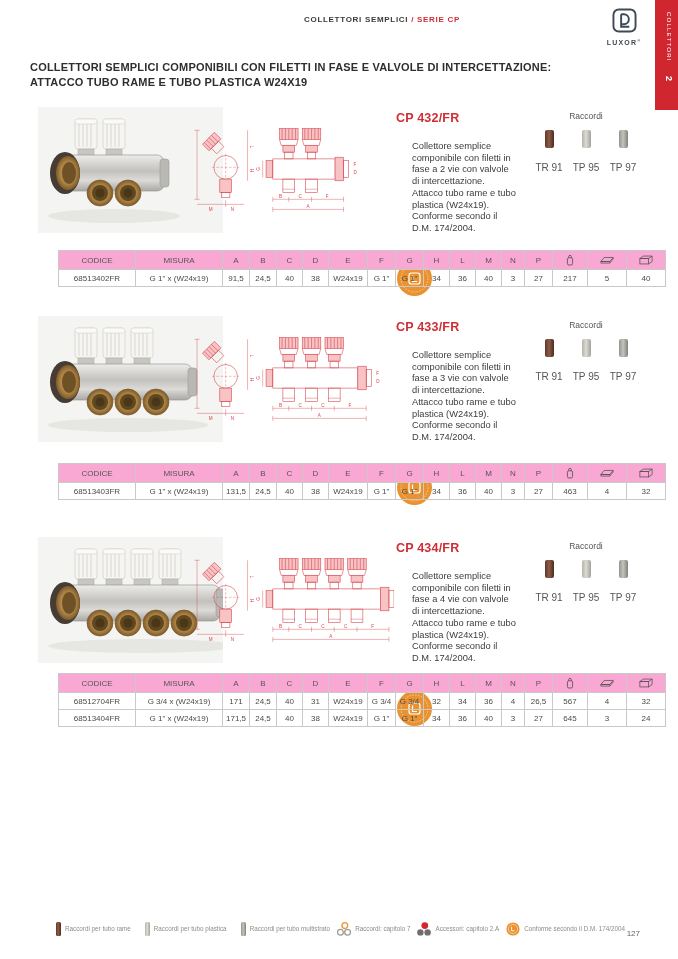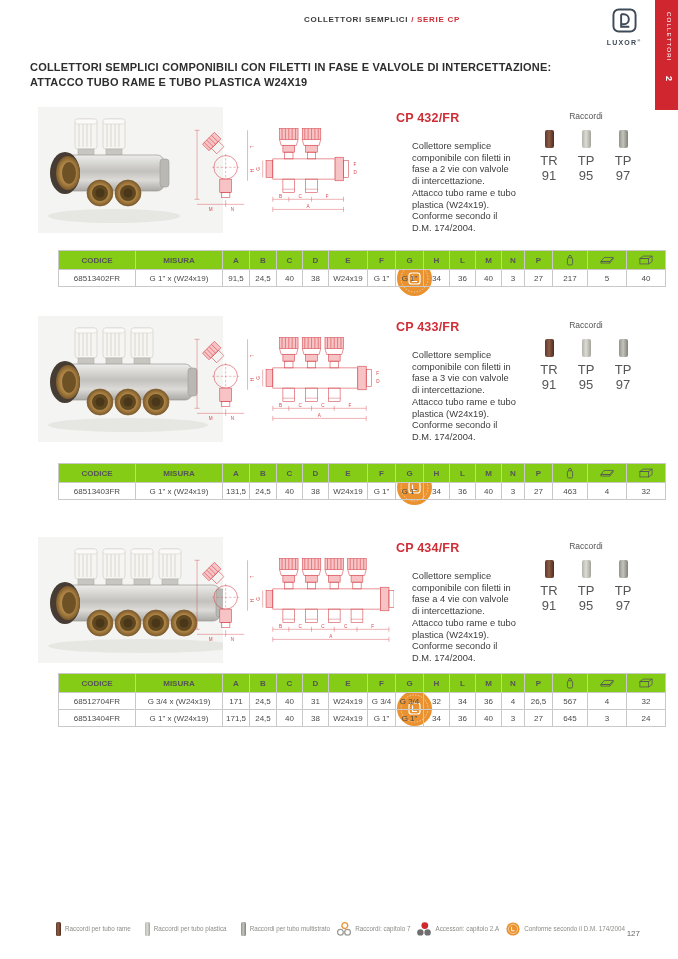--- a/index.html
+++ b/index.html
@@ -32,28 +32,28 @@
   .info p{font-size:9.3px;color:#3c3c3c;line-height:1.26;margin:16px;}
   .badge{margin-top:9px;width:37px;height:37px;}
   .raccordi{position:absolute;left:528px;top:6px;width:116px;text-align:center;}
   .raccordi-title{font-size:8.5px;color:#555;margin-bottom:9px;}
   .fits{display:flex;justify-content:space-between;padding:0 4px;}
   .fit{width:34px;display:flex;flex-direction:column;align-items:center;gap:5px;}
   .fit-icon{width:9px;height:18px;border-radius:2px;}
   .tr91{background:linear-gradient(90deg,#5e372a,#8d5c46 45%,#4c2b20);}
   .tp95{background:linear-gradient(90deg,#b4b3ab,#dcdbd4 45%,#a3a29a);}
   .tp97{background:linear-gradient(90deg,#93938b,#c4c4bc 45%,#82827a);}
-  .fit-label{font-size:13px;color:#555;}
+  .fit-label{font-size:10px;color:#555;margin-top:9px;}
 
   
   .spec{position:absolute;left:58px;width:564px;border-collapse:collapse;table-layout:fixed;}
   .t1{top:250px;} .t2{top:463px;} .t3{top:673px;}
   .spec th,.spec td{border:1px solid #c9c9c9;font-size:8px;text-align:center;color:#4a4a4a;
                     height:16px;padding:0 1px;overflow:hidden;white-space:nowrap;}
-  .spec thead th{background:#84cc16;color:#555;font-weight:bold;height:18px;}
+  .spec thead th{background:#f9a8d4;color:#555;font-weight:normal;height:18px;}
   .spec th:nth-child(1),.spec td:nth-child(1){width:74px;}
   .spec th:nth-child(2),.spec td:nth-child(2){width:84px;}
   .spec th:nth-child(3),.spec td:nth-child(3){width:24px;}
   .spec th:nth-child(4),.spec td:nth-child(4){width:24px;}
   .spec th:nth-child(5),.spec td:nth-child(5){width:23px;}
   .spec th:nth-child(6),.spec td:nth-child(6){width:23px;}
   .spec th:nth-child(7),.spec td:nth-child(7){width:36px;}
   .spec th:nth-child(8),.spec td:nth-child(8){width:25px;}
   .spec th:nth-child(9),.spec td:nth-child(9){width:25px;}
   .spec th:nth-child(10),.spec td:nth-child(10){width:23px;}

